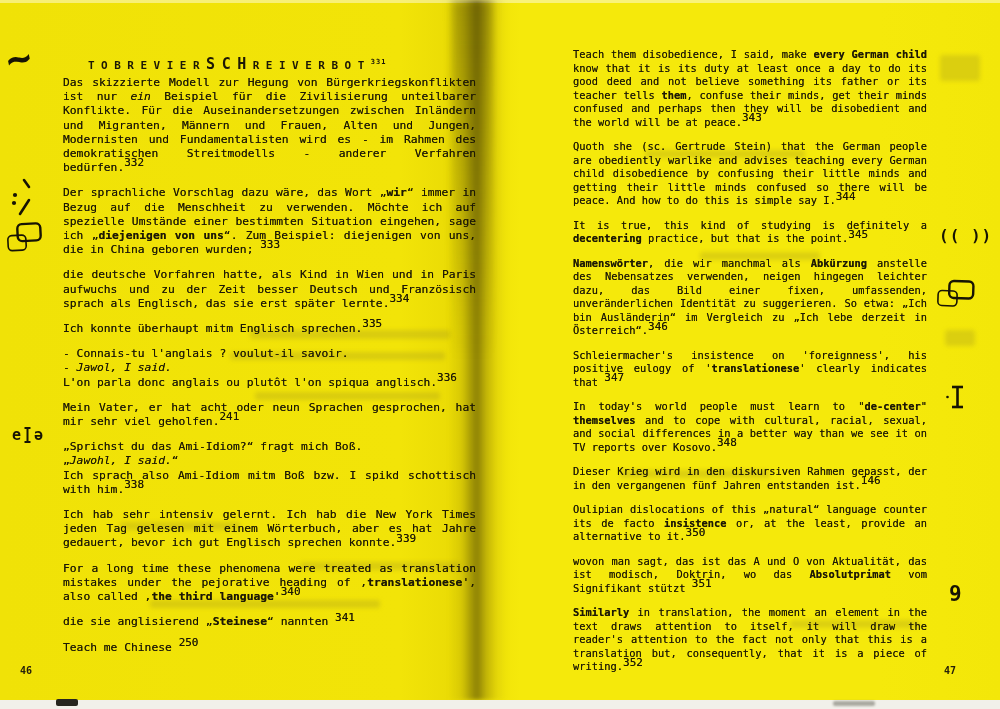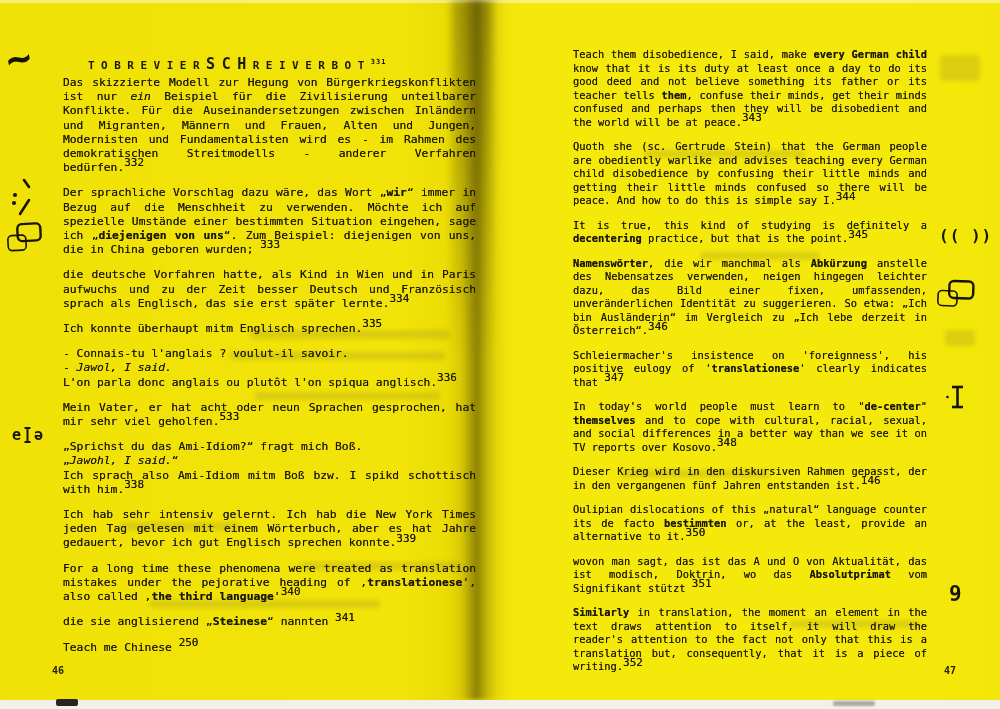--- a/index.html
+++ b/index.html
@@ -22,21 +22,21 @@
   .para .b{font-weight:bold;}
   .para .i{font-style:italic;}
   .para .sup{font-size:11px;vertical-align:super;line-height:0;margin-top:32px;}
   
   .header{position:absolute;left:64px;top:55px;font-weight:bold;color:#1c1806;
           font-size:11px;letter-spacing:6.5px;white-space:nowrap;margin-left:24px;}
   .header .mid{font-size:15px;letter-spacing:6.5px;}
   .header .sup{font-size:7px;vertical-align:super;letter-spacing:1px;}
   
   .pagenum{position:absolute;font-weight:bold;font-size:10px;color:#25200a;}
-  .pn-left{left:52px;top:665px;}
+  .pn-left{left:20px;top:665px;}
   .pn-right{left:944px;top:665px;}
   
   .mark{position:absolute;color:#171404;}
   .tilde{left:6px;top:34px;font-size:42px;font-weight:bold;transform:rotate(-12deg);}
   .colon-slash{left:8px;top:177px;}
   .frames-left{left:4px;top:220px;transform:rotate(-3deg);}
   .e-mark{left:12px;top:426px;font-size:15px;font-weight:bold;display:flex;align-items:center;gap:2px;}
   .double-parens{left:939px;top:226px;font-size:16px;font-weight:bold;letter-spacing:1px;}
   .frames-right{left:934px;top:277px;transform:rotate(2deg);}
   .ibeam-right{left:945px;top:384px;}
@@ -77,21 +77,21 @@
   <div class="header">
     <span>TOBREVIER</span><span class="mid">SCH</span><span>REIVERBOT</span><span class="sup">331</span>
   </div>
 
   <div class="page-text left-text">
       <p class="para"><span>Das skizzierte Modell zur Hegung von Bürgerkriegskonflikten ist nur </span><span class="i">ein</span><span> Beispiel für die Zivilisierung unteilbarer Konflikte. Für die Auseinandersetzungen zwischen Inländern und Migranten, Männern und Frauen, Alten und Jungen, Modernisten und Fundamentalisten wird es - im Rahmen des demokratischen Streitmodells - anderer Verfahren bedürfen.</span><span class="sup">332</span></p>
       <p class="para"><span>Der sprachliche Vorschlag dazu wäre, das Wort „</span><span class="b">wir</span><span>“ immer in Bezug auf die Menschheit zu verwenden. Möchte ich auf spezielle Umstände einer bestimmten Situation eingehen, sage ich „</span><span class="b">diejenigen von uns</span><span>“. Zum Beispiel: diejenigen von uns, die in China geboren wurden; </span><span class="sup">333</span></p>
       <p class="para"><span>die deutsche Vorfahren hatte, als Kind in Wien und in Paris aufwuchs und zu der Zeit besser Deutsch und Französisch sprach als Englisch, das sie erst später lernte.</span><span class="sup">334</span></p>
       <p class="para"><span>Ich konnte überhaupt mitm Englisch sprechen.</span><span class="sup">335</span></p>
       <p class="para"><span>- Connais-tu l'anglais ? voulut-il savoir.</span><br><span>- </span><span class="i">Jawol, I said.</span><br><span>L'on parla donc anglais ou plutôt l'on spiqua anglisch.</span><span class="sup">336</span></p>
-      <p class="para"><span>Mein Vater, er hat acht oder neun Sprachen gesprochen, hat mir sehr viel geholfen.</span><span class="sup">533</span></p>
+      <p class="para"><span>Mein Vater, er hat acht oder neun Sprachen gesprochen, hat mir sehr viel geholfen.</span><span class="sup">241</span></p>
       <p class="para"><span>„Sprichst du das Ami-Idiom?“ fragt mich Boß.</span><br><span>„</span><span class="i">Jawohl, I said.</span><span>“</span><br><span>Ich sprach also Ami-Idiom mitm Boß bzw. I spikd schottisch with him.</span><span class="sup">338</span></p>
       <p class="para"><span>Ich hab sehr intensiv gelernt. Ich hab die New York Times jeden Tag gelesen mit einem Wörterbuch, aber es hat Jahre gedauert, bevor ich gut Englisch sprechen konnte.</span><span class="sup">339</span></p>
       <p class="para"><span>For a long time these phenomena were treated as translation mistakes under the pejorative heading of ‚</span><span class="b">translationese</span><span>', also called ‚</span><span class="b">the third language</span><span>'</span><span class="sup">340</span></p>
       <p class="para"><span>die sie anglisierend „</span><span class="b">Steinese</span><span>“ nannten </span><span class="sup">341</span></p>
       <p class="para"><span>Teach me Chinese </span><span class="sup">250</span></p>
     </div>
 
   <div class="pagenum pn-left">46</div>
 
   <div class="mark tilde">~</div>
@@ -123,21 +123,21 @@
   </div>
 
   <div class="page-text right-text">
       <p class="para"><span>Teach them disobedience, I said, make </span><span class="b">every German child</span><span> know that it is its duty at least once a day to do its good deed and not believe something its father or its teacher tells </span><span class="b">them</span><span>, confuse their minds, get their minds confused and perhaps then they will be disobedient and the world will be at peace.</span><span class="sup">343</span></p>
       <p class="para"><span>Quoth she (sc. Gertrude Stein) that the German people are obediently warlike and advises teaching every German child disobedience by confusing their little minds and getting their little minds confused so there will be peace. And how to do this is simple say I.</span><span class="sup">344</span></p>
       <p class="para"><span>It is true, this kind of studying is definitely a </span><span class="b">decentering</span><span> practice, but that is the point.</span><span class="sup">345</span></p>
       <p class="para"><span class="b">Namenswörter</span><span>, die wir manchmal als </span><span class="b">Abkürzung</span><span> anstelle des Nebensatzes verwenden, neigen hingegen leichter dazu, das Bild einer fixen, umfassenden, unveränderlichen Identität zu suggerieren. So etwa: „Ich bin Ausländerin“ im Vergleich zu „Ich lebe derzeit in Österreich“.</span><span class="sup">346</span></p>
       <p class="para"><span>Schleiermacher's insistence on 'foreignness', his positive eulogy of '</span><span class="b">translationese</span><span>' clearly indicates that </span><span class="sup">347</span></p>
       <p class="para"><span>In today's world people must learn to "</span><span class="b">de-center</span><span>" </span><span class="b">themselves</span><span> and to cope with cultural, racial, sexual, and social differences in a better way than we see it on TV reports over Kosovo.</span><span class="sup">348</span></p>
       <p class="para"><span>Dieser Krieg wird in den diskursiven Rahmen gepasst, der in den vergangenen fünf Jahren entstanden ist.</span><span class="sup">146</span></p>
-      <p class="para"><span>Oulipian dislocations of this „natural“ language counter its de facto </span><span class="b">bestimmten</span><span> or, at the least, provide an alternative to it.</span><span class="sup">350</span></p>
+      <p class="para"><span>Oulipian dislocations of this „natural“ language counter its de facto </span><span class="b">insistence</span><span> or, at the least, provide an alternative to it.</span><span class="sup">350</span></p>
       <p class="para"><span>wovon man sagt, das ist das A und O von Aktualität, das ist modisch, Doktrin, wo das </span><span class="b">Absolutprimat</span><span> vom Signifikant stützt </span><span class="sup">351</span></p>
       <p class="para"><span class="b">Similarly</span><span> in translation, the moment an element in the text draws attention to itself, it will draw the reader's attention to the fact not only that this is a translation but, consequently, that it is a piece of writing.</span><span class="sup">352</span></p>
     </div>
 
   <div class="pagenum pn-right">47</div>
 
   <div class="mark double-parens">(( ))</div>
 
   <div class="mark frames-right">
     <svg width="42" height="38" viewBox="0 0 42 38">

